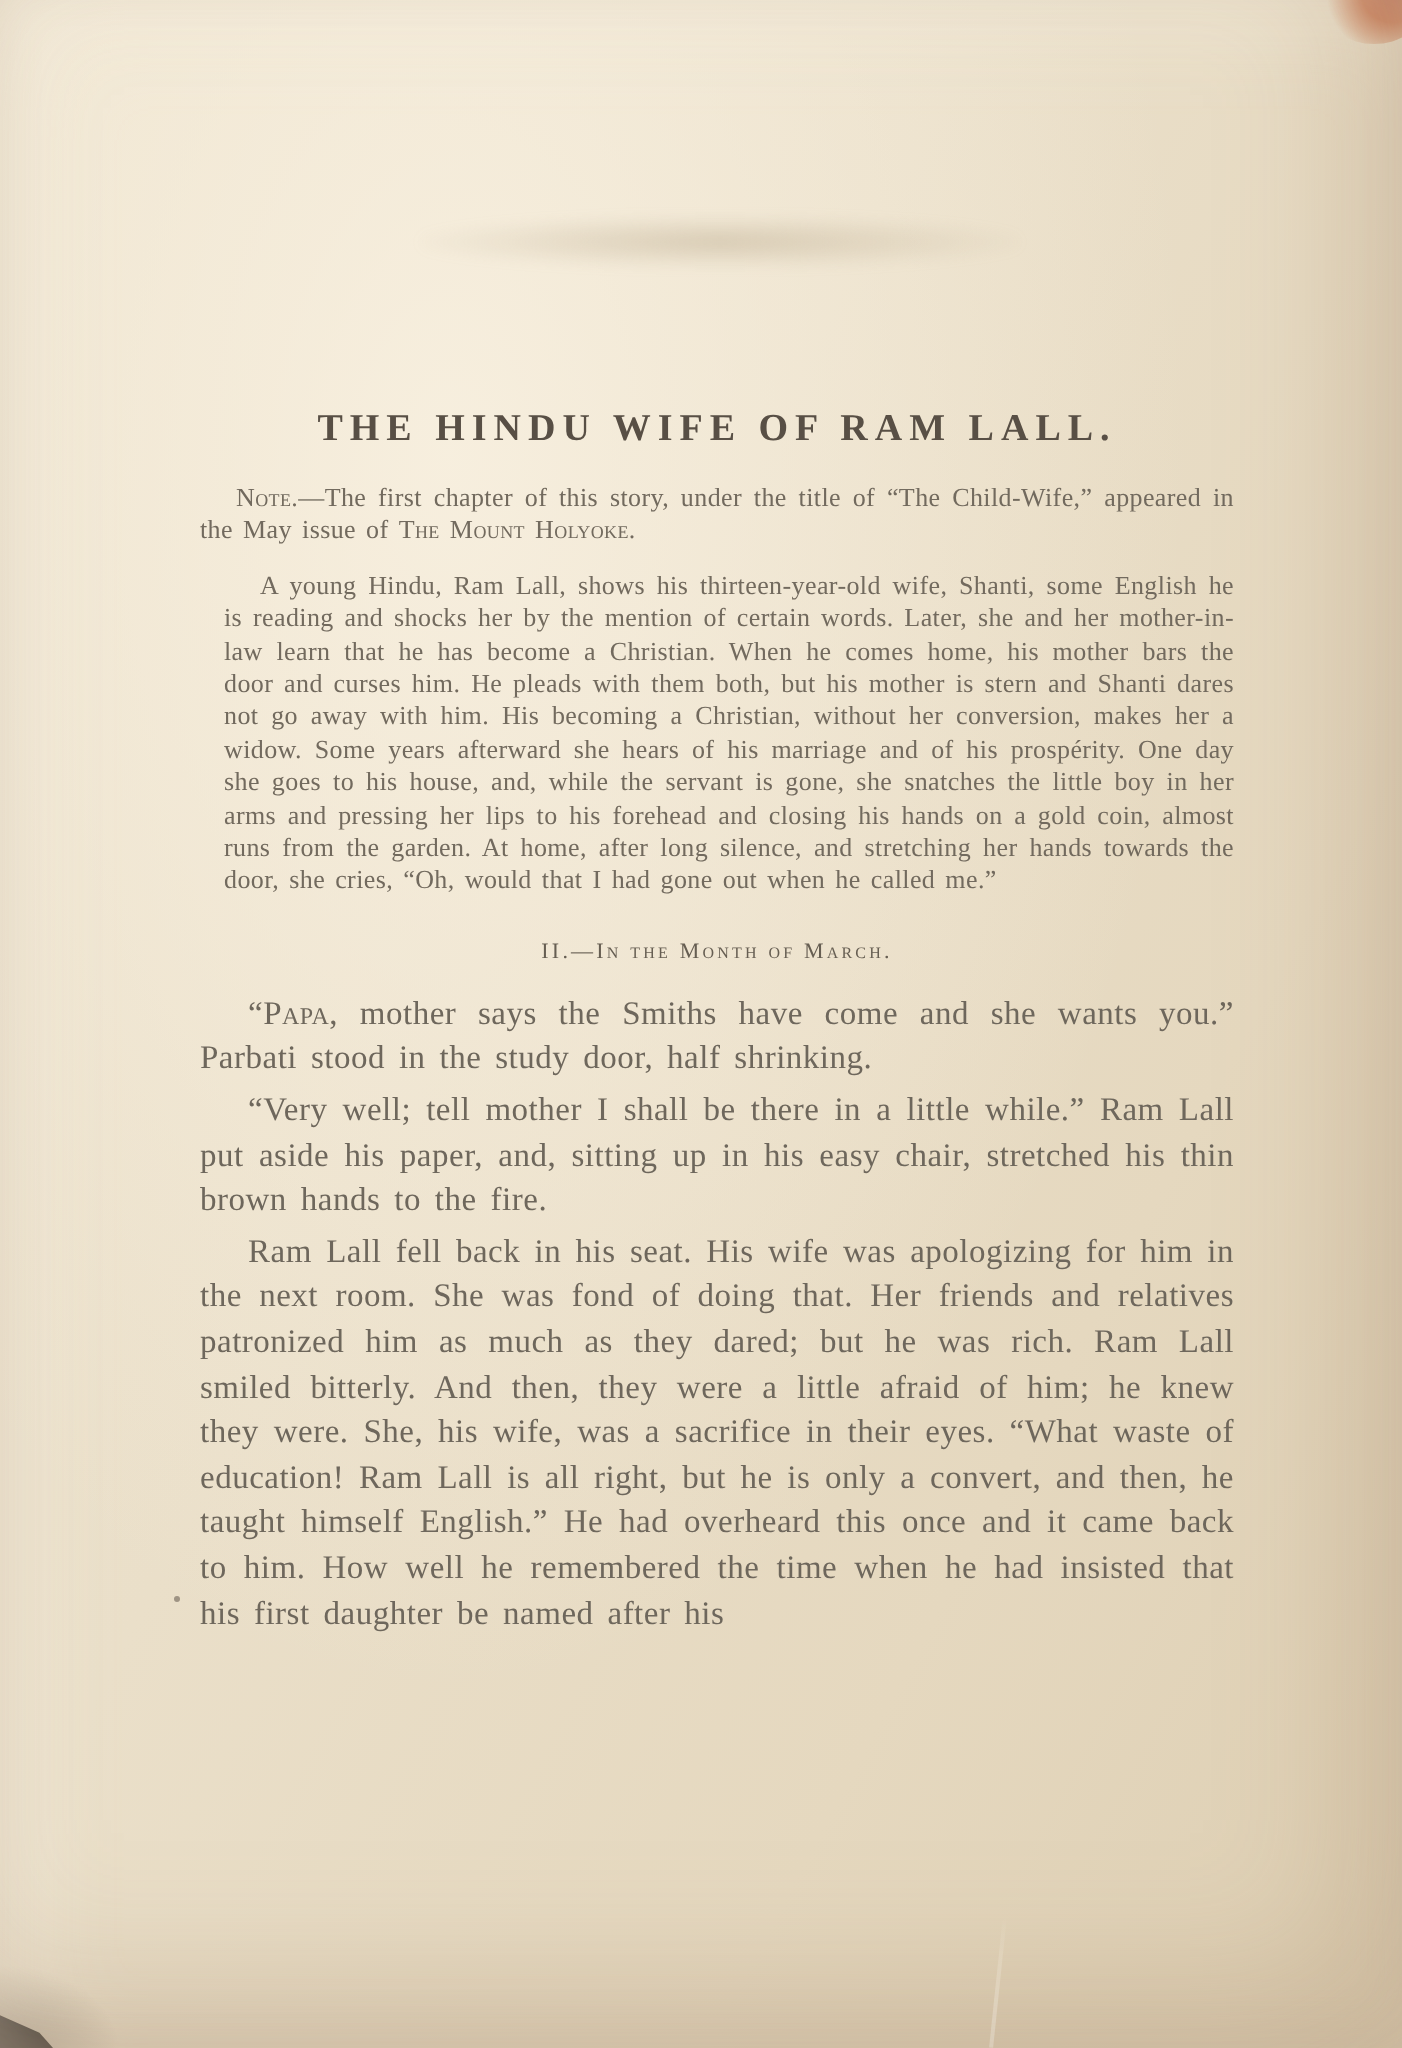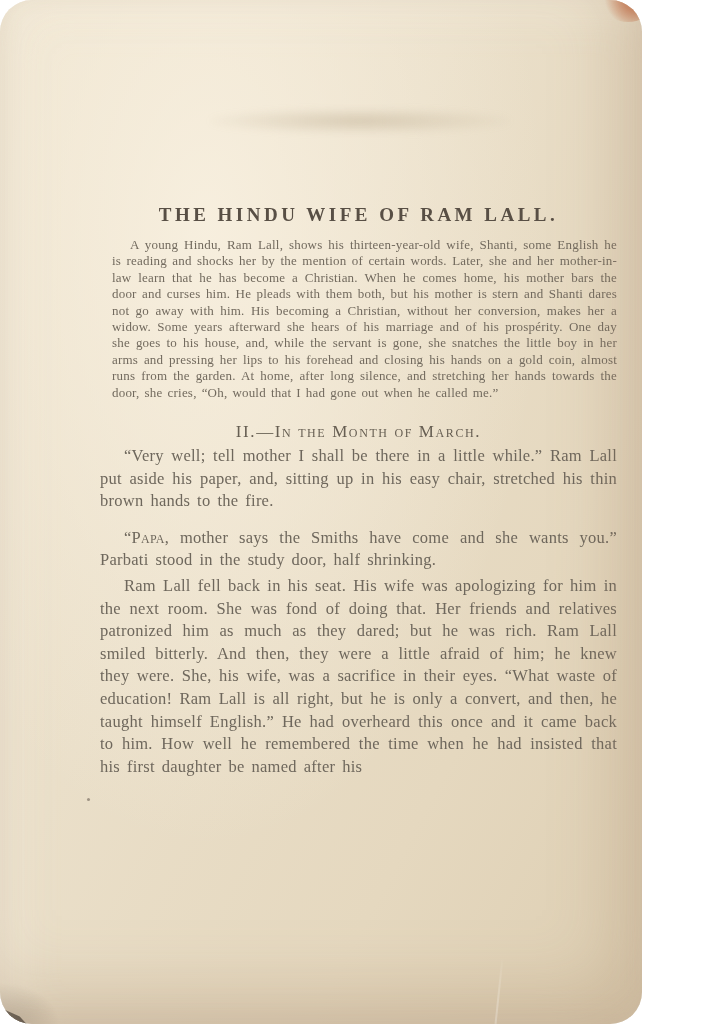--- a/index.html
+++ b/index.html
@@ -3,26 +3,25 @@
 <meta charset="utf-8">
 <style>
   html, body { margin: 0; padding: 0; }
   body {
     width: 701px; height: 1024px;
     font-family: "Liberation Serif", serif;
     overflow: hidden;
   }
   .scan-page {
     position: relative;
-    width: 642px; height: 1024px;
+    width: 701px; height: 1024px;
     background:
       radial-gradient(ellipse at 32% 22%, rgba(248,240,224,0.9) 0%, rgba(236,225,203,0.0) 55%),
       linear-gradient(118deg, #efe5d0 0%, #eadfc9 40%, #e5d8bf 72%, #ddceb2 100%);
     overflow: hidden;
-    border-radius: 32px;
   }
   .vignette {
     position: absolute; inset: 0; pointer-events: none;
     box-shadow:
       inset -22px -30px 70px rgba(150,120,85,0.28),
       inset 14px 10px 50px rgba(255,250,238,0.45),
       inset 0 -8px 24px rgba(140,110,80,0.12);
   }
   
   .showthrough {
@@ -75,21 +74,21 @@
     letter-spacing: 0.2px;
     word-spacing: 1.6px;
     color: #726a5e;
   }
   .note { margin: 15px 0 0 0; }
   .synopsis { margin: 11px 0 0 12px; }
   .sc { font-variant: small-caps; }
   .section-heading {
     margin: 21px 0 0 0;
     text-align: center;
-    font-size: 17px;
+    font-size: 11px;
     font-variant: small-caps;
     letter-spacing: 1.6px;
     font-weight: 400;
     color: #665e52;
     white-space: nowrap;
   }
   .para {
     margin: 3px 0 0 0;
     font-size: 16.5px;
     line-height: 22.6px;
@@ -106,28 +105,29 @@
 
 <div class="scan-page">
 
   <div class="showthrough"></div>
   <div class="stain-top-right"></div>
 
   <div class="text-block">
 
     <h1 class="title">THE HINDU WIFE OF RAM LALL.</h1>
 
+    <p class="note"><span class="sc">Note.</span><span>—The first chapter of this story, under the title of “The Child-Wife,” appeared in the May issue of </span><span class="sc">The Mount Holyoke</span><span>.</span></p>
 
     <p class="synopsis">A young Hindu, Ram Lall, shows his thirteen-year-old wife, Shanti, some English he is reading and shocks her by the mention of certain words.  Later, she and her mother-in-law learn that he has become a Christian.  When he comes home, his mother bars the door and curses him.  He pleads with them both, but his mother is stern and Shanti dares not go away with him.  His becoming a Christian, without her conversion, makes her a widow.  Some years afterward she hears of his marriage and of his prospérity.  One day she goes to his house, and, while the servant is gone, she snatches the little boy in her arms and pressing her lips to his forehead and closing his hands on a gold coin, almost runs from the garden.  At home, after long silence, and stretching her hands towards the door, she cries, “Oh, would that I had gone out when he called me.”</p>
 
     <h2 class="section-heading">II.—In the Month of March.</h2>
 
+    <p class="para first"><span>“</span><span class="sc">Papa</span><span>, mother says the Smiths have come and she wants you.”  Parbati stood in the study door, half shrinking.</span></p>
+
     <p class="para">“Very well; tell mother I shall be there in a little while.”   Ram Lall put aside his paper, and, sitting up in his easy chair, stretched his thin brown hands to the fire.</p>
-
-    <p class="para first"><span>“</span><span class="sc">Papa</span><span>, mother says the Smiths have come and she wants you.”  Parbati stood in the study door, half shrinking.</span></p>
 
 
     <p class="para">Ram Lall fell back in his seat.  His wife was apologizing for him in the next room.  She was fond of doing that.  Her friends and relatives patronized him as much as they dared; but he was rich.  Ram Lall smiled bitterly.  And then, they were a little afraid of him; he knew they were.  She, his wife, was a sacrifice in their eyes.  “What waste of education!  Ram Lall is all right, but he is only a convert, and then, he taught himself English.”  He had overheard this once and it came back to him.  How well he remembered the time when he had insisted that his first daughter be named after his</p>
 
   </div>
 
   <div class="margin-speck"></div>
   <div class="crease"></div>
   <div class="corner-shadow"></div>
   <div class="corner-bottom-left"></div>

